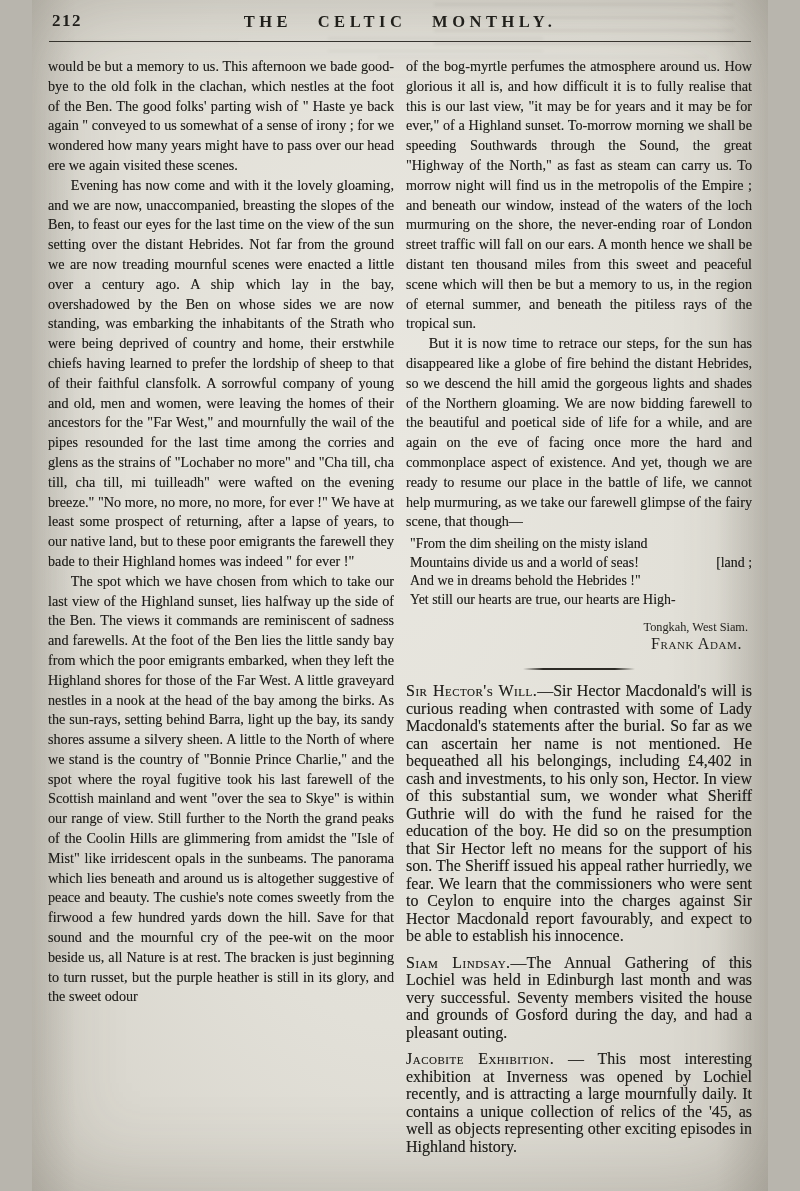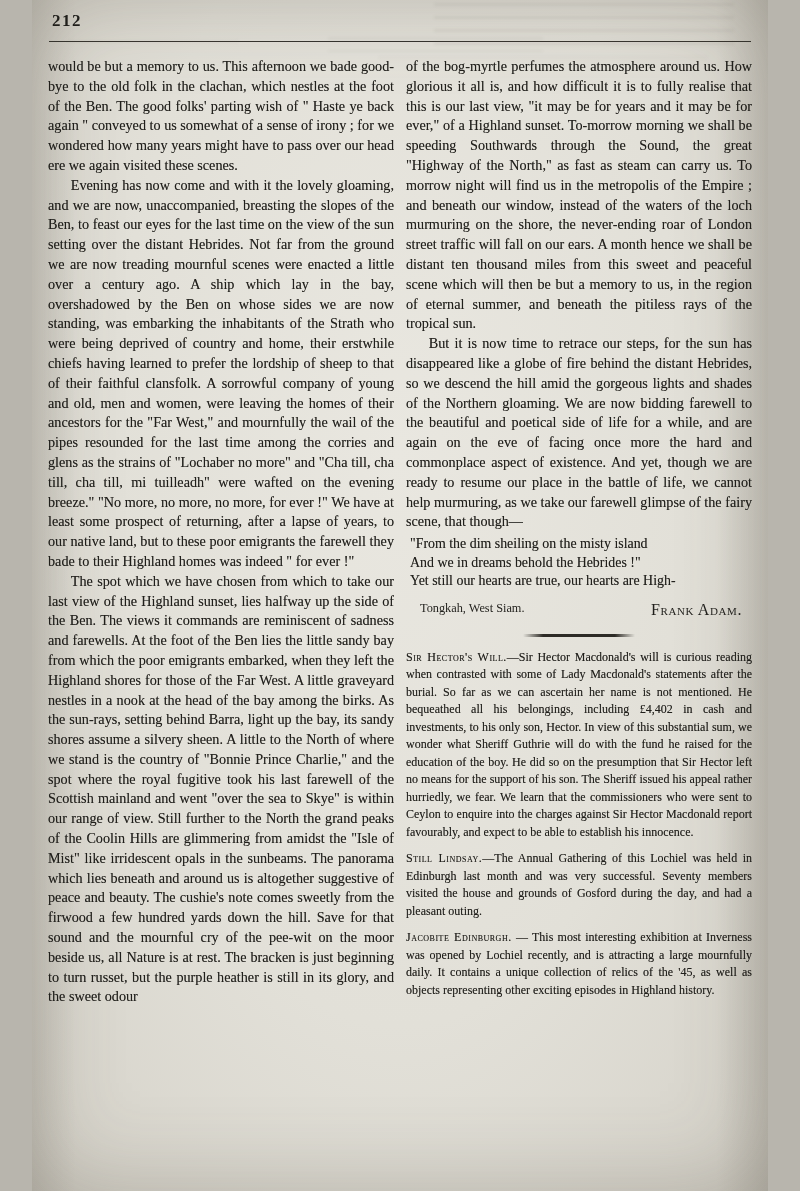--- a/index.html
+++ b/index.html
@@ -50,55 +50,57 @@
     text-shadow:0 0 .4px rgba(25,23,20,.45);
   }
   .para.indent{ text-indent:1.6em; }
 
   .poem{ margin:3px 0 4px 4px; font-size:13.9px; line-height:18.6px;
          text-shadow:0 0 .4px rgba(25,23,20,.45); }
   .poem-line{ display:flex; }
   .poem-tail{ margin-left:auto; padding-left:8px; white-space:nowrap; }
 
   .signature{
-    display:flex; justify-content:space-between; align-items:flex-start;
+    display:flex; justify-content:space-between; align-items:flex-end;
     margin:10px 4px 0 14px;
+    flex-direction:column;
   }
   .signature .place{ font-size:12.3px; }
   .signature .author{
     font-variant:small-caps; font-size:16px; letter-spacing:.6px;
     padding-right:6px;
   }
 
   .divider{
     height:2.8px; width:112px; margin:15px auto 12px;
     background:linear-gradient(90deg, rgba(0,0,0,0), #2d2b26 18%, #2d2b26 82%, rgba(0,0,0,0));
   }
 
   .note{
     text-align:justify;
-    font-size:12px; line-height:17.5px;
+    font-size:16px; line-height:17.5px;
     margin-top:9px;
     text-shadow:0 0 .4px rgba(25,23,20,.45);
   }
   .note:first-of-type{ margin-top:0; }
   .note-lead{ font-variant:small-caps; letter-spacing:.5px; }
 </style>
 </head>
 <body>
 
 <div class="page">
 
   <div class="bleed bleed-1"></div>
   <div class="bleed bleed-2"></div>
   <div class="bleed bleed-3"></div>
   <div class="bleed bleed-4"></div>
 
   <header class="page-header">
     <span class="page-number">212</span>
+    <h1 class="page-title">THE CELTIC MONTHLY.</h1>
   </header>
   <div class="header-rule"></div>
 
   <main class="columns">
 
     <section class="column">
       <p class="para">would be but a memory to us. This afternoon we bade good-bye to the old folk in the clachan, which nestles at the foot of the Ben. The good folks' parting wish of " Haste ye back again " conveyed to us somewhat of a sense of irony ; for we wondered how many years might have to pass over our head ere we again visited these scenes.</p>
       <p class="para indent">Evening has now come and with it the lovely gloaming, and we are now, unaccompanied, breasting the slopes of the Ben, to feast our eyes for the last time on the view of the sun setting over the distant Hebrides. Not far from the ground we are now treading mournful scenes were enacted a little over a century ago. A ship which lay in the bay, overshadowed by the Ben on whose sides we are now standing, was embarking the inhabitants of the Strath who were being deprived of country and home, their erstwhile chiefs having learned to prefer the lordship of sheep to that of their faithful clansfolk. A sorrowful company of young and old, men and women, were leaving the homes of their ancestors for the "Far West," and mournfully the wail of the pipes resounded for the last time among the corries and glens as the strains of "Lochaber no more" and "Cha till, cha till, cha till, mi tuilleadh" were wafted on the evening breeze." "No more, no more, no more, for ever !" We have at least some prospect of returning, after a lapse of years, to our native land, but to these poor emigrants the farewell they bade to their Highland homes was indeed " for ever !"</p>
       <p class="para indent">The spot which we have chosen from which to take our last view of the Highland sunset, lies halfway up the side of the Ben. The views it commands are reminiscent of sadness and farewells. At the foot of the Ben lies the little sandy bay from which the poor emigrants embarked, when they left the Highland shores for those of the Far West. A little graveyard nestles in a nook at the head of the bay among the birks. As the sun-rays, setting behind Barra, light up the bay, its sandy shores assume a silvery sheen. A little to the North of where we stand is the country of "Bonnie Prince Charlie," and the spot where the royal fugitive took his last farewell of the Scottish mainland and went "over the sea to Skye" is within our range of view. Still further to the North the grand peaks of the Coolin Hills are glimmering from amidst the "Isle of Mist" like irridescent opals in the sunbeams. The panorama which lies beneath and around us is altogether suggestive of peace and beauty. The cushie's note comes sweetly from the firwood a few hundred yards down the hill. Save for that sound and the mournful cry of the pee-wit on the moor beside us, all Nature is at rest. The bracken is just beginning to turn russet, but the purple heather is still in its glory, and the sweet odour</p>
     </section>
@@ -106,37 +108,41 @@
     <section class="column">
       <p class="para">of the bog-myrtle perfumes the atmosphere around us. How glorious it all is, and how difficult it is to fully realise that this is our last view, "it may be for years and it may be for ever," of a Highland sunset. To-morrow morning we shall be speeding Southwards through the Sound, the great "Highway of the North," as fast as steam can carry us. To morrow night will find us in the metropolis of the Empire ; and beneath our window, instead of the waters of the loch murmuring on the shore, the never-ending roar of London street traffic will fall on our ears. A month hence we shall be distant ten thousand miles from this sweet and peaceful scene which will then be but a memory to us, in the region of eternal summer, and beneath the pitiless rays of the tropical sun.</p>
       <p class="para indent">But it is now time to retrace our steps, for the sun has disappeared like a globe of fire behind the distant Hebrides, so we descend the hill amid the gorgeous lights and shades of the Northern gloaming. We are now bidding farewell to the beautiful and poetical side of life for a while, and are again on the eve of facing once more the hard and commonplace aspect of existence. And yet, though we are ready to resume our place in the battle of life, we cannot help murmuring, as we take our farewell glimpse of the fairy scene, that though—</p>
 
       <div class="poem">
         <div class="poem-line">
           <span>"From the dim sheiling on the misty island</span>
           <span class="poem-tail"></span>
         </div>
         <div class="poem-line">
+          <span>Mountains divide us and a world of seas!</span>
+          <span class="poem-tail">[land ;</span>
+        </div>
+        <div class="poem-line">
           <span>And we in dreams behold the Hebrides !"</span>
           <span class="poem-tail"></span>
         </div>
         <div class="poem-line">
           <span>Yet still our hearts are true, our hearts are High-</span>
           <span class="poem-tail"></span>
         </div>
       </div>
 
       <div class="signature">
         <span class="place">Tongkah, West Siam.</span>
         <span class="author">Frank Adam.</span>
       </div>
 
       <div class="divider"></div>
 
       <p class="note"><span class="note-lead">Sir Hector's Will.</span><span>—Sir Hector Macdonald's will is curious reading when contrasted with some of Lady Macdonald's statements after the burial. So far as we can ascertain her name is not mentioned. He bequeathed all his belongings, including £4,402 in cash and investments, to his only son, Hector. In view of this substantial sum, we wonder what Sheriff Guthrie will do with the fund he raised for the education of the boy. He did so on the presumption that Sir Hector left no means for the support of his son. The Sheriff issued his appeal rather hurriedly, we fear. We learn that the commissioners who were sent to Ceylon to enquire into the charges against Sir Hector Macdonald report favourably, and expect to be able to establish his innocence.</span></p>
 
-      <p class="note"><span class="note-lead">Still Lindsay.</span><span>—The Annual Gathering of this Lochiel was held in Edinburgh last month and was very successful. Seventy members visited the house and grounds of Gosford during the day, and had a pleasant outing.</span></p>
+      <p class="note"><span class="note-lead">Siam Lindsay.</span><span>—The Annual Gathering of this Lochiel was held in Edinburgh last month and was very successful. Seventy members visited the house and grounds of Gosford during the day, and had a pleasant outing.</span></p>
 
-      <p class="note"><span class="note-lead">Jacobite Edinburgh.</span><span> — This most interesting exhibition at Inverness was opened by Lochiel recently, and is attracting a large mournfully daily. It contains a unique collection of relics of the '45, as well as objects representing other exciting episodes in Highland history.</span></p>
+      <p class="note"><span class="note-lead">Jacobite Exhibition.</span><span> — This most interesting exhibition at Inverness was opened by Lochiel recently, and is attracting a large mournfully daily. It contains a unique collection of relics of the '45, as well as objects representing other exciting episodes in Highland history.</span></p>
     </section>
 
   </main>
 </div>
 
 </body></html>

